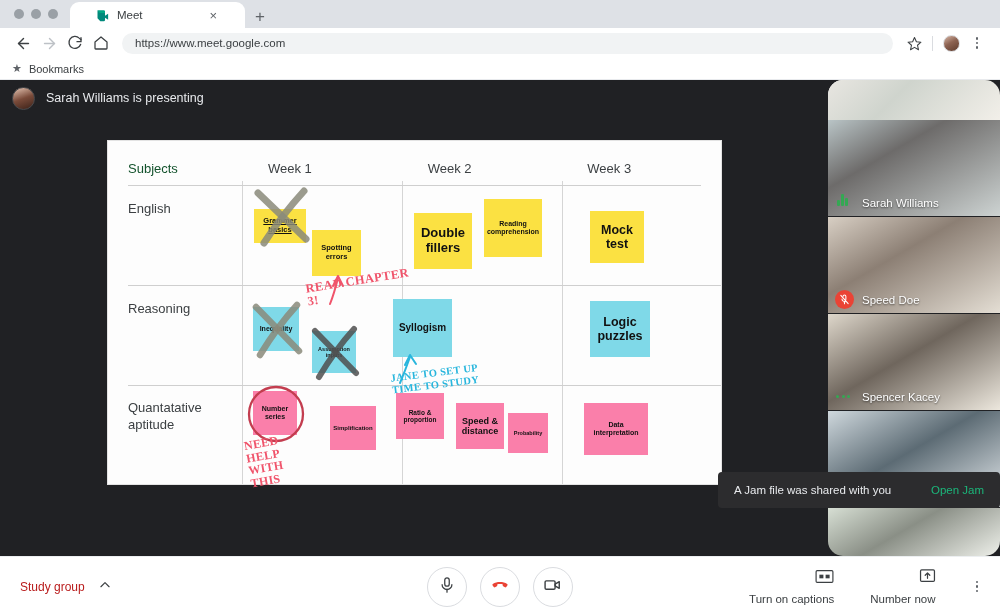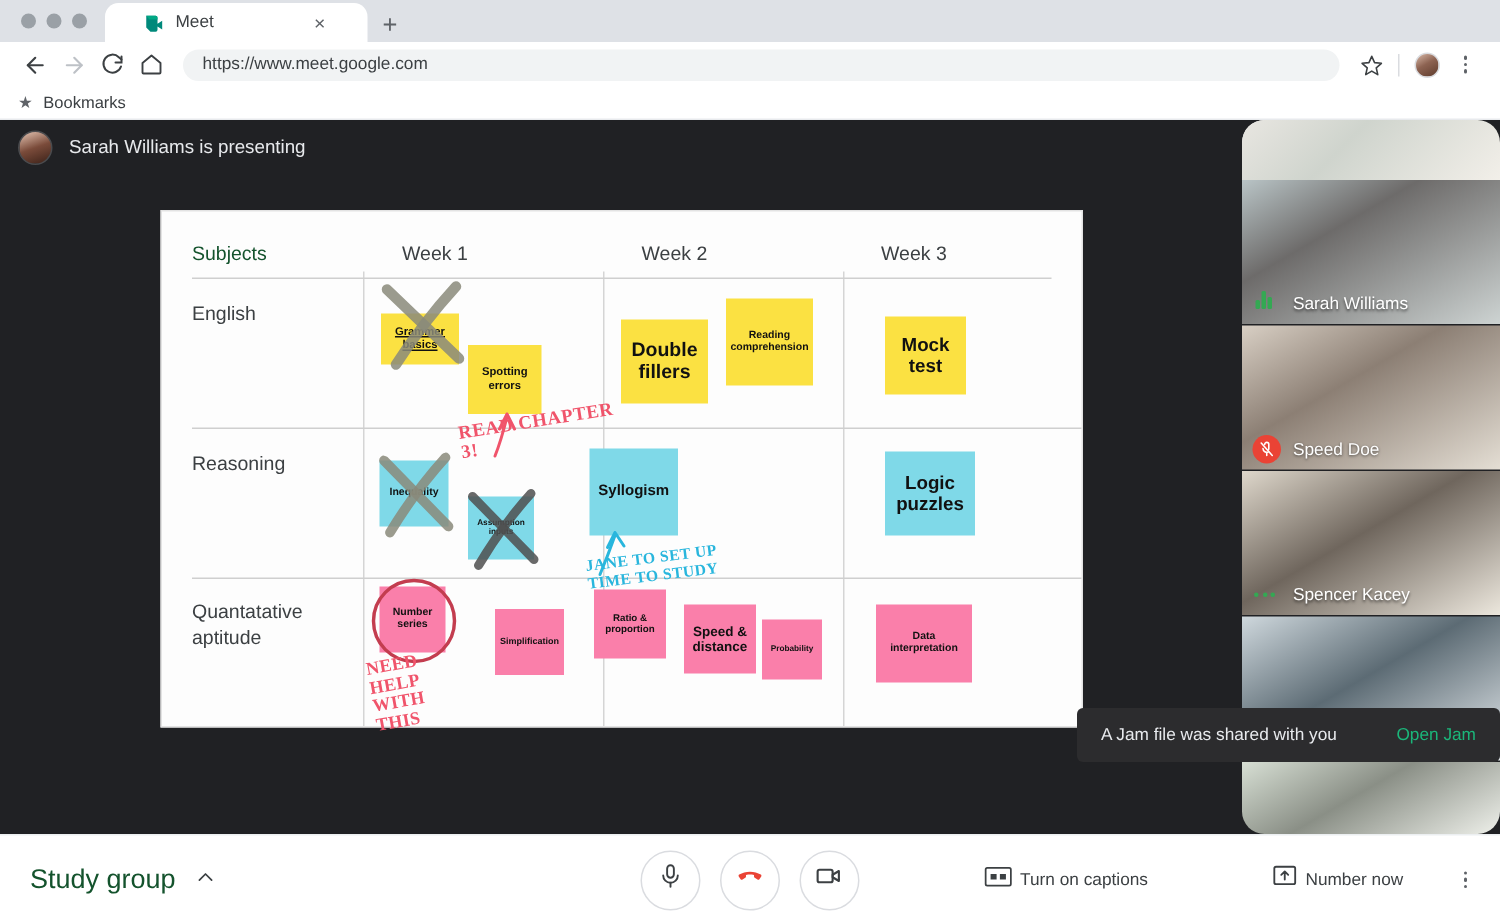--- a/index.html
+++ b/index.html
@@ -144,29 +144,29 @@
   .toast-msg { font-size: 11.5px; color: #e8eaed; }
   .toast-action { font-size: 11.5px; color: #1bb67a; font-weight: 500; }
 
   
   .bottombar {
     position: absolute; bottom: 0; left: 0; width: 1000px; height: 60px;
     background: #fff; display: flex; align-items: center;
     border-top: 1px solid #eceff1;
   }
   .meeting-name { position: absolute; left: 20px; display: flex; align-items: center; gap: 13px; }
-  .meeting-name span { font-size: 18px; color: #14532d; text-align: right; }
+  .meeting-name span { font-size: 12px; color: #b91c1c; text-align: right; }
   .center-ctrls { position: absolute; left: 50%; transform: translateX(-50%); display: flex; gap: 13px; }
   .round-btn {
     width: 40px; height: 40px; border-radius: 50%;
     border: 1px solid #dadce0; background: #fff;
     display: flex; align-items: center; justify-content: center;
   }
   .right-ctrls { position: absolute; right: 18px; display: flex; align-items: center; gap: 36px; }
-  .ctrl-item { display: flex; flex-direction: row; align-items: center; gap: 5px; margin-left: 47px; }
+  .ctrl-item { display: flex; flex-direction: column; align-items: flex-end; gap: 5px; }
   .ctrl-label { font-size: 11.5px; color: #3c4043; }
 </style>
 </head>
 <body>
 
 <div class="app">
 
   <div class="tabstrip">
     <div class="win-dots">
       <div class="win-dot"></div>

